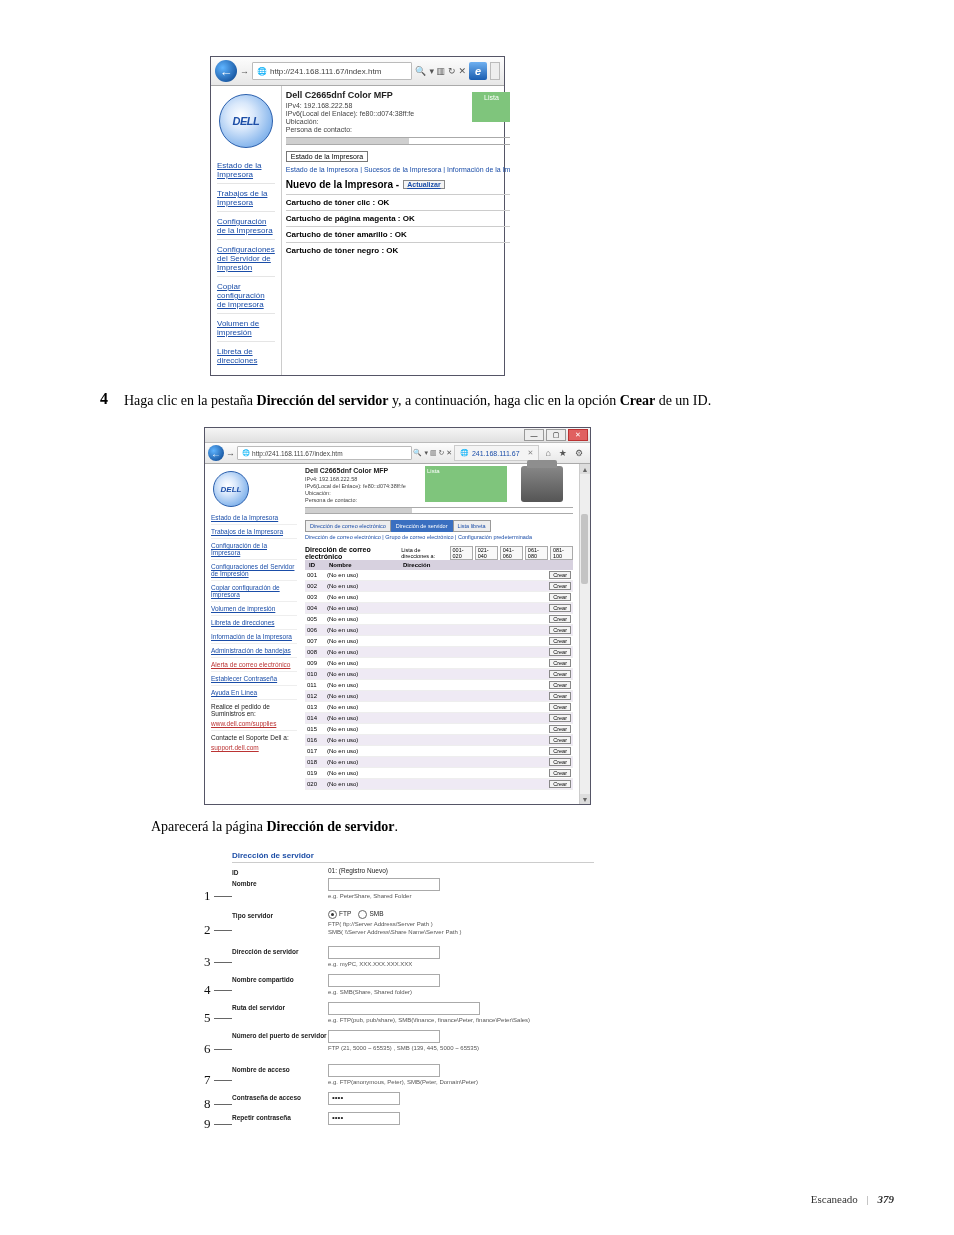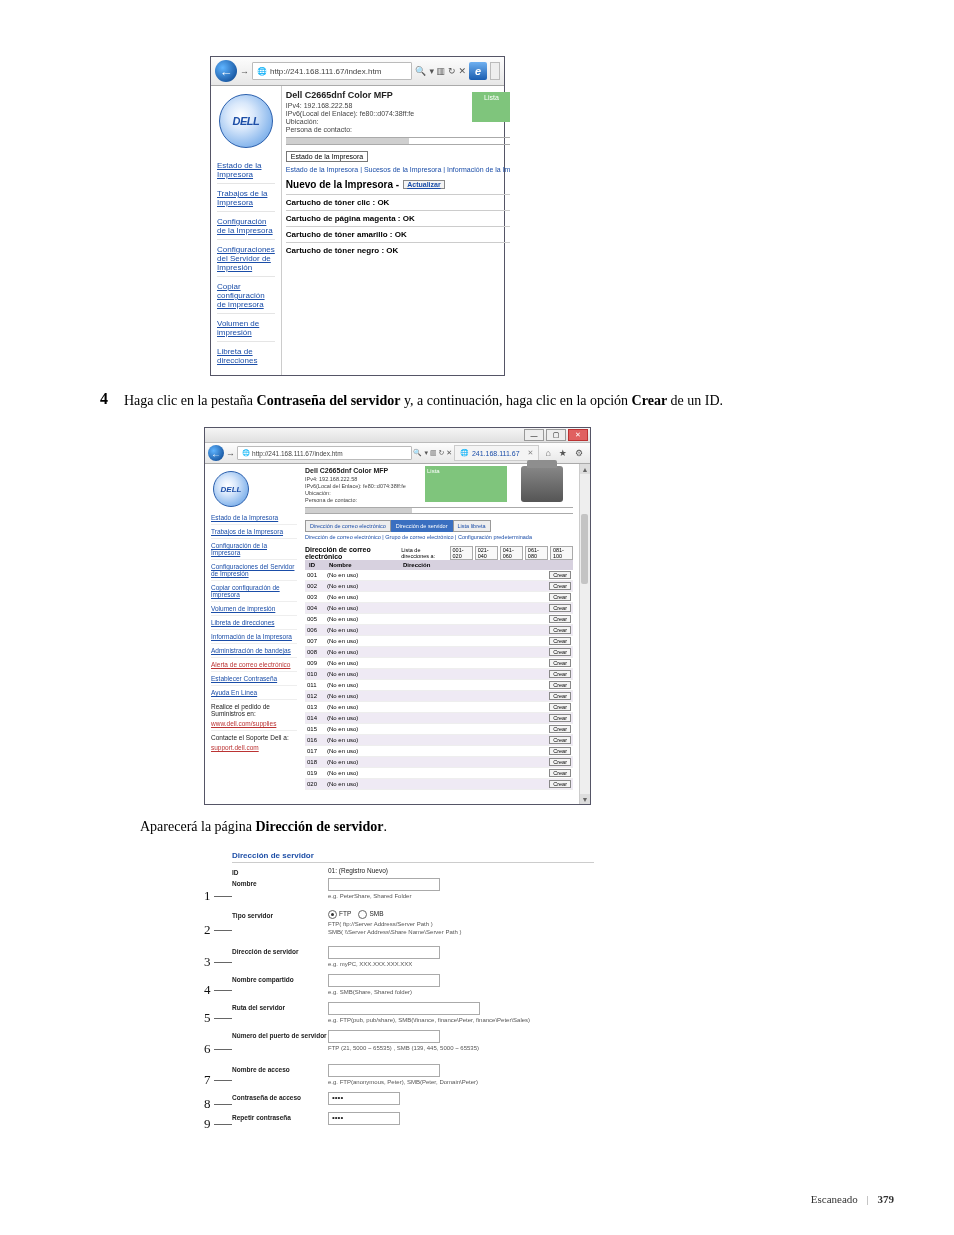--- a/index.html
+++ b/index.html
@@ -25,21 +25,21 @@
     font-size: 16px;
     width: 24px;
     flex-shrink: 0;
   }
   .step-text {
     font-size: 14px;
     line-height: 1.5;
   }
   .followup-text {
     font-size: 14px;
-    margin-left: 40px;
+    margin-left: 51px;
     margin-top: 12px;
     margin-bottom: 12px;
   }
 
   
   .shot1 {
     width: 293px;
     margin: 16px auto 14px 110px;
     border: 1px solid #556;
     font-family: Arial, sans-serif;
@@ -164,21 +164,21 @@
   .flabel{width:96px;font-weight:bold;font-size:6.5px;padding-top:2px;}
   .fval{flex:1;font-size:6.5px;}
   .input{border:1px solid #aaa;background:#fff;height:11px;width:110px;display:inline-block;vertical-align:middle;}
   .input.long{width:150px;}
   .hint{color:#555;font-size:6px;display:block;margin-top:2px;}
   .radio{display:inline-block;width:7px;height:7px;border:1px solid #666;border-radius:50%;vertical-align:middle;margin-right:2px;}
   .radio.on:after{content:'';display:block;width:3px;height:3px;background:#333;border-radius:50%;margin:2px auto;}
 
   .footer{position:absolute;bottom:30px;right:60px;font-size:11px;color:#333;}
   .footer .sep{margin:0 6px;color:#999;}
-  .footer .pg{font-weight:bold;}
+  .footer .pg{font-weight:bold;font-style:italic;}
 </style>
 </head>
 <body>
 
 <div class="page">
 
   <div class="shot1">
     <div class="ie-bar">
       <div class="ie-ball">
           <span>←</span>
@@ -229,21 +229,21 @@
         <div class="status-row">Cartucho de página magenta : OK</div>
         <div class="status-row">Cartucho de tóner amarillo : OK</div>
         <div class="status-row">Cartucho de tóner negro : OK</div>
       </div>
     </div>
   </div>
 
   <div class="step-line">
     <div class="step-num">4</div>
     <div class="step-text">
-      <span>Haga clic en la pestaña </span><b>Contraseña del servidor</b><span> y, a continuación, haga clic en la opción </span><b>Crear</b><span> de un ID.</span>
+      <span>Haga clic en la pestaña </span><b>Dirección del servidor</b><span> y, a continuación, haga clic en la opción </span><b>Crear</b><span> de un ID.</span>
     </div>
   </div>
 
   <div class="shot2">
     <div class="ie-titlebar">
       <div class="winbtn">—</div>
       <div class="winbtn">▢</div>
       <div class="winbtn red">✕</div>
     </div>
     <div class="ie-bar2">

